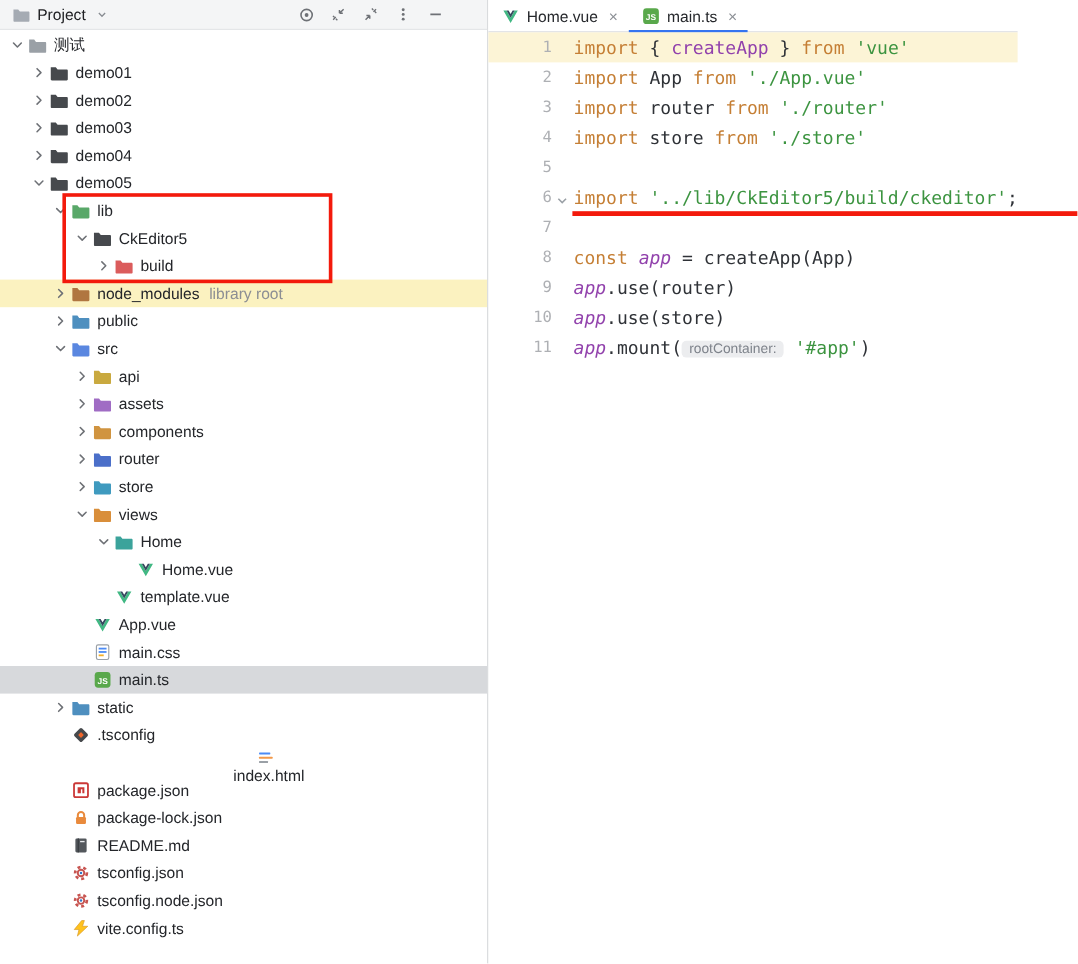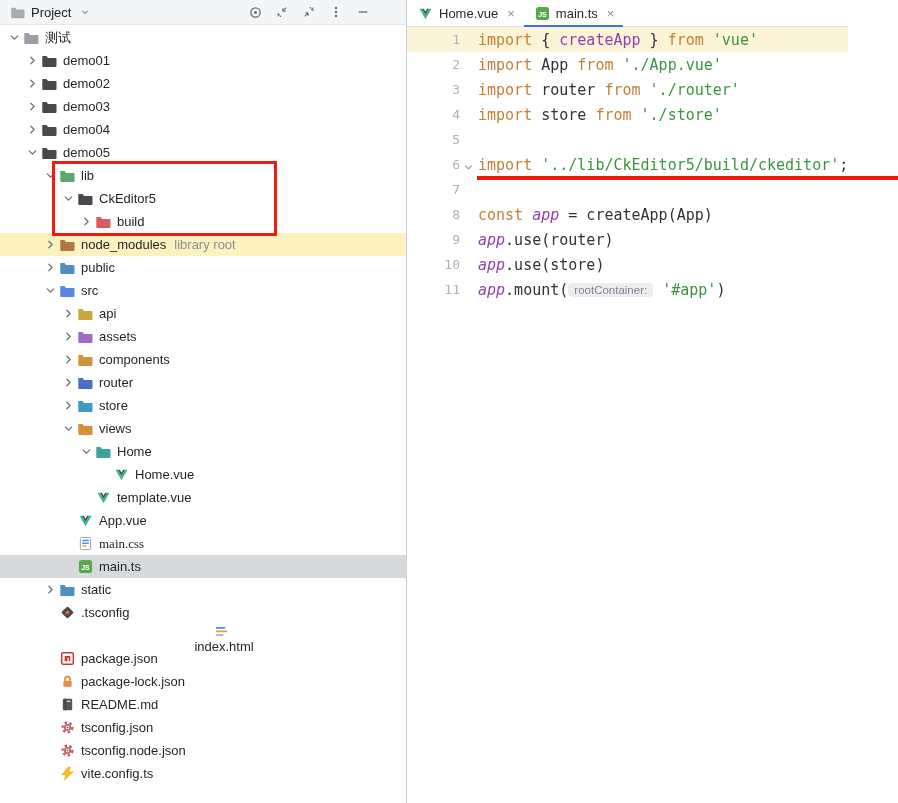--- a/index.html
+++ b/index.html
@@ -386,21 +386,21 @@
         <div class="trow" style="padding-left: 60px;">
           <span class="chev"></span>
           <span class="ticon">
             <svg width="15" height="15" viewBox="0 0 16 16">
               <path d="M1.6 3h2.8L8 9.4 11.6 3h2.8L8 14.1z" fill="#41B883"></path>
               <path d="M4.4 3h1.8L8 6l1.8-3h1.8L8 9.4z" fill="#35495E"></path>
             </svg>
           </span>
           <span class="tlabel">App.vue</span>
         </div>
-        <div class="trow" style="padding-left: 60px; font-family: Liberation Serif, serif;">
+        <div class="trow" style="padding-left: 60px;">
           <span class="chev"></span>
           <span class="ticon">
             <svg width="15" height="15" viewBox="0 0 16 16">
               <rect x="2.5" y="1.5" width="11" height="13" rx="1.5" fill="#fff" stroke="#9AA0A6"></rect>
               <rect x="4.5" y="4" width="7" height="1.6" fill="#4C8BF5"></rect>
               <rect x="4.5" y="7" width="7" height="1.6" fill="#4C8BF5"></rect>
               <rect x="4.5" y="10" width="4.5" height="1.6" fill="#F2B02C"></rect>
             </svg>
           </span>
           <span class="tlabel">main.css</span>

